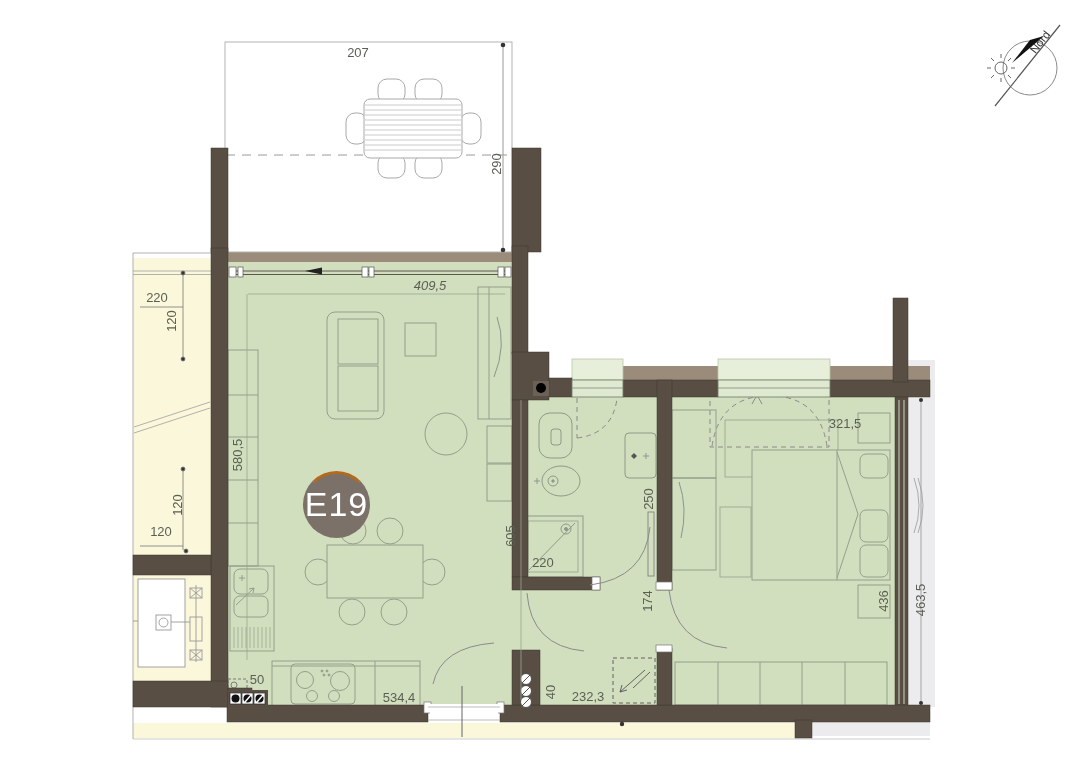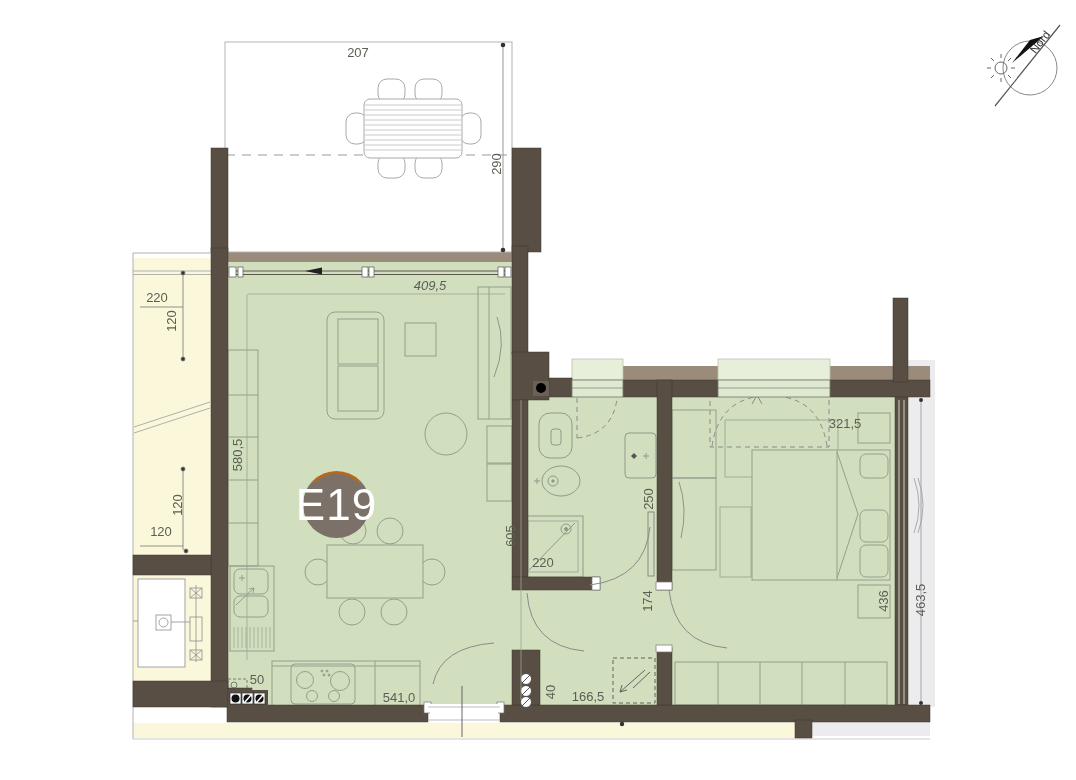--- a/index.html
+++ b/index.html
@@ -4,21 +4,21 @@
 <style>
   html,body{margin:0;padding:0;background:#ffffff;}
   .plan{position:relative;width:1076px;height:780px;background:#ffffff;overflow:hidden;
         font-family:"Liberation Sans", sans-serif;}
   .plan svg{position:absolute;left:0;top:0;}
   .dim{position:absolute;font-size:13px;color:#5a5f54;text-align:center;white-space:nowrap;
        letter-spacing:0px;line-height:14px;height:14px;}
   .rot{transform:rotate(-90deg);}
   .badge{position:absolute;left:303px;top:471px;width:67px;height:67px;border-radius:50%;
          background:#7b7168;border:3px solid #7b7168;border-top-color:#b4691c;
-         box-sizing:border-box;color:#ffffff;font-size:44px;font-weight:400;
+         box-sizing:border-box;color:#ffffff;font-size:34px;font-weight:400;
          display:flex;align-items:center;justify-content:center;letter-spacing:1px;}
   .nord{position:absolute;left:1022px;top:36px;width:36px;font-size:11.5px;color:#333;
         transform:rotate(-52deg);text-align:center;}
 </style>
 </head>
 <body>
 
 <div class="plan">
 
 <svg width="1076" height="780" viewBox="0 0 1076 780">
@@ -307,23 +307,23 @@
 <div class="dim rot" style="left:160px;top:498px;width:36px;">120</div>
 <div class="dim" style="left:141px;top:525px;width:40px;">120</div>
 <div class="dim rot" style="left:493px;top:529px;width:36px;">605</div>
 <div class="dim" style="left:523px;top:556px;width:40px;">220</div>
 <div class="dim rot" style="left:631px;top:492px;width:36px;">250</div>
 <div class="dim rot" style="left:630px;top:594px;width:36px;">174</div>
 <div class="dim" style="left:818px;top:397px;width:54px;margin-top:20px;">321,5</div>
 <div class="dim rot" style="left:866px;top:594px;width:36px;">436</div>
 <div class="dim rot" style="left:897px;top:593px;width:48px;">463,5</div>
 <div class="dim" style="left:242px;top:673px;width:30px;">50</div>
-<div class="dim" style="left:372px;top:691px;width:54px;">541,0</div>
+<div class="dim" style="left:372px;top:691px;width:54px;">534,4</div>
 <div class="dim rot" style="left:533px;top:685px;width:36px;">40</div>
-<div class="dim" style="left:561px;top:690px;width:54px;">166,5</div>
+<div class="dim" style="left:561px;top:690px;width:54px;">232,3</div>
 
 <div class="nord">Nord</div>
 
 <div class="badge">
   <span>E19</span>
 </div>
 
 </div>
 
 </body></html>

